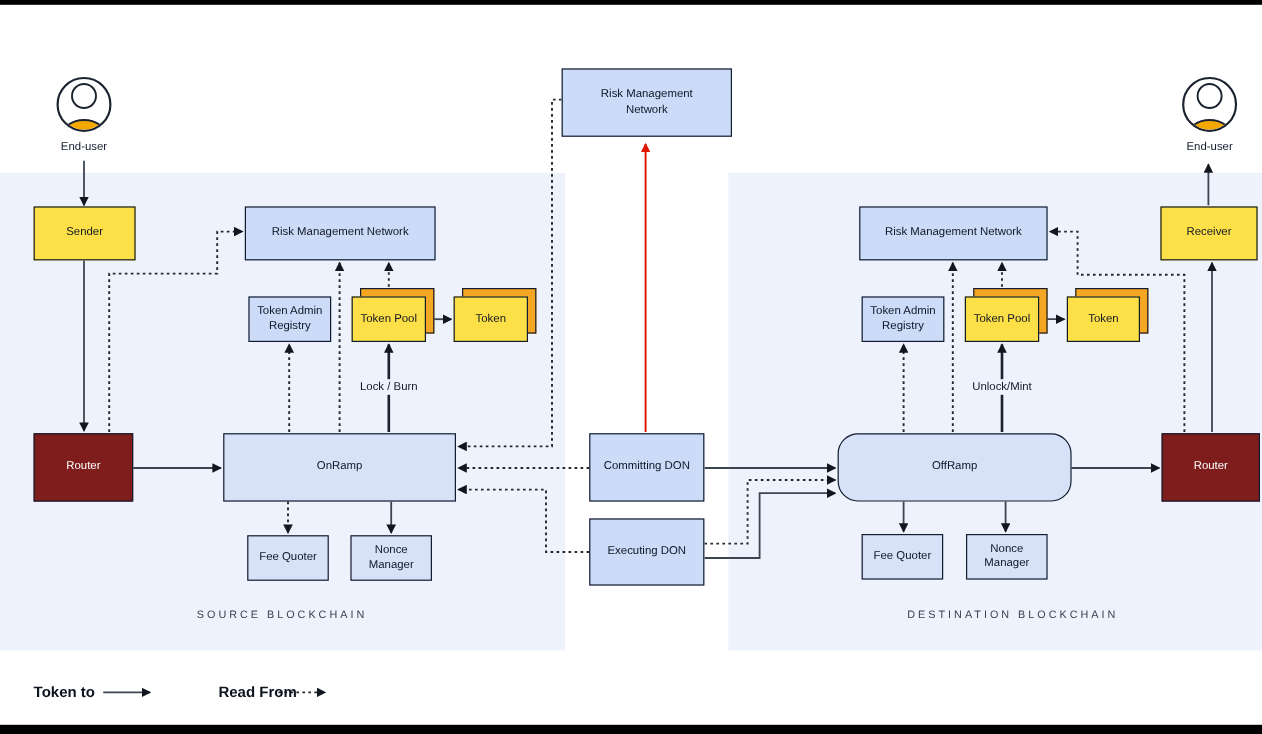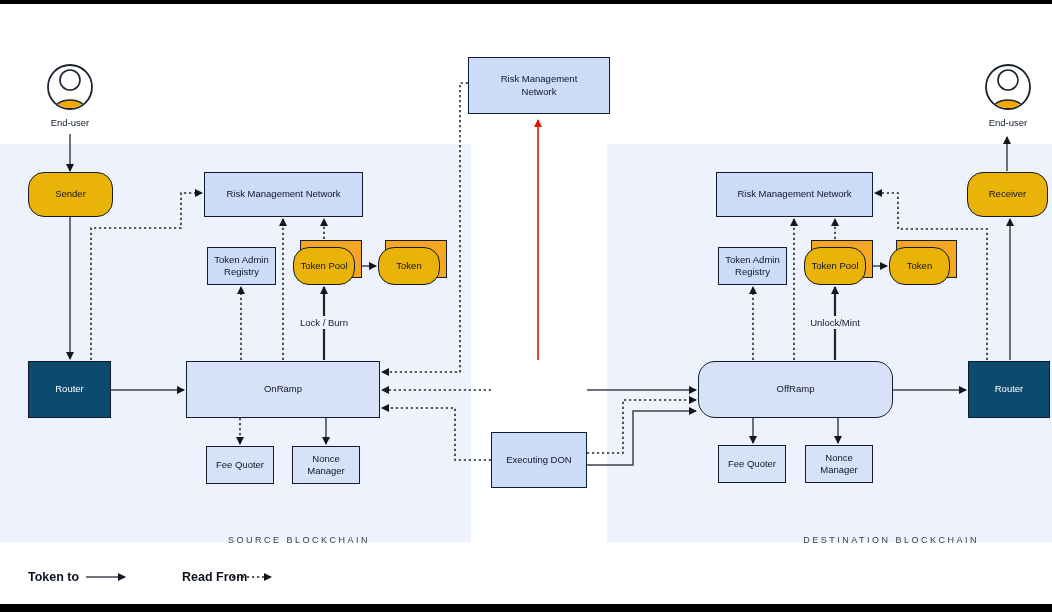--- a/index.html
+++ b/index.html
@@ -9,28 +9,28 @@
   }
   .bar{position:absolute;left:0;width:1052px;background:#000;}
   .panel{position:absolute;background:#EDF2FC;top:144px;height:398px;}
   .box{
     position:absolute;box-sizing:border-box;border:1.5px solid #131c2e;
     display:flex;align-items:center;justify-content:center;text-align:center;
     font-size:9.5px;line-height:1.3;color:#0e1524;
   }
   .blue{background:#CBDBF8;}
   .ramp{background:#D7E2F9;}
-  .yellow{background:#eab308;border-radius:16px;}
+  .yellow{background:#fde047;}
   .orange{background:#F5A623;}
-  .router{background:#0c4a6e;color:#ffffff;}
+  .router{background:#7f1d1d;color:#ffffff;}
   .lbl{position:absolute;font-size:9.5px;color:#10192b;text-align:center;}
   .edge-lbl{background:#EDF2FC;padding:1px 0;}
   .section-lbl{
-    position:absolute;width:270px;text-align:right;font-size:9px;
-    letter-spacing:2.5px;color:#39424e;font-weight:400;margin-top:28px;
+    position:absolute;width:270px;text-align:center;font-size:9px;
+    letter-spacing:2.5px;color:#39424e;font-weight:400;
   }
   .legend-lbl{position:absolute;font-size:12.5px;font-weight:bold;color:#0d1420;}
   svg{position:absolute;left:0;top:0;}
 </style>
 </head>
 <body>
 
 <div id="canvas">
 
   <div class="bar" style="top:0;height:4px;"></div>
@@ -118,20 +118,21 @@
   <div class="box blue" style="left:207px;top:247px;width:69px;height:38px;">Token Admin Registry</div>
   <div class="box orange" style="left:300px;top:240px;width:62px;height:38px;"></div>
   <div class="box yellow" style="left:293px;top:247px;width:62px;height:38px;">Token Pool</div>
   <div class="box orange" style="left:385px;top:240px;width:62px;height:38px;"></div>
   <div class="box yellow" style="left:378px;top:247px;width:62px;height:38px;">Token</div>
   <div class="box router" style="left:28px;top:361px;width:83px;height:57px;">Router</div>
   <div class="box ramp" style="left:186px;top:361px;width:194px;height:57px;">OnRamp</div>
   <div class="box ramp" style="left:206px;top:446px;width:68px;height:38px;">Fee Quoter</div>
   <div class="box ramp" style="left:292px;top:446px;width:68px;height:38px;">Nonce Manager</div>
 
+  <div class="box blue" style="left:491px;top:361px;width:96px;height:57px;">Committing DON</div>
   <div class="box blue" style="left:491px;top:432px;width:96px;height:56px;">Executing DON</div>
 
   <div class="box blue" style="left:716px;top:172px;width:157px;height:45px;">Risk Management Network</div>
   <div class="box yellow" style="left:967px;top:172px;width:81px;height:45px;">Receiver</div>
   <div class="box blue" style="left:718px;top:247px;width:69px;height:38px;">Token Admin Registry</div>
   <div class="box orange" style="left:811px;top:240px;width:62px;height:38px;"></div>
   <div class="box yellow" style="left:804px;top:247px;width:62px;height:38px;">Token Pool</div>
   <div class="box orange" style="left:896px;top:240px;width:61px;height:38px;"></div>
   <div class="box yellow" style="left:889px;top:247px;width:61px;height:38px;">Token</div>
   <div class="box ramp" style="left:698px;top:361px;width:195px;height:57px;border-radius:17px;">OffRamp</div>

